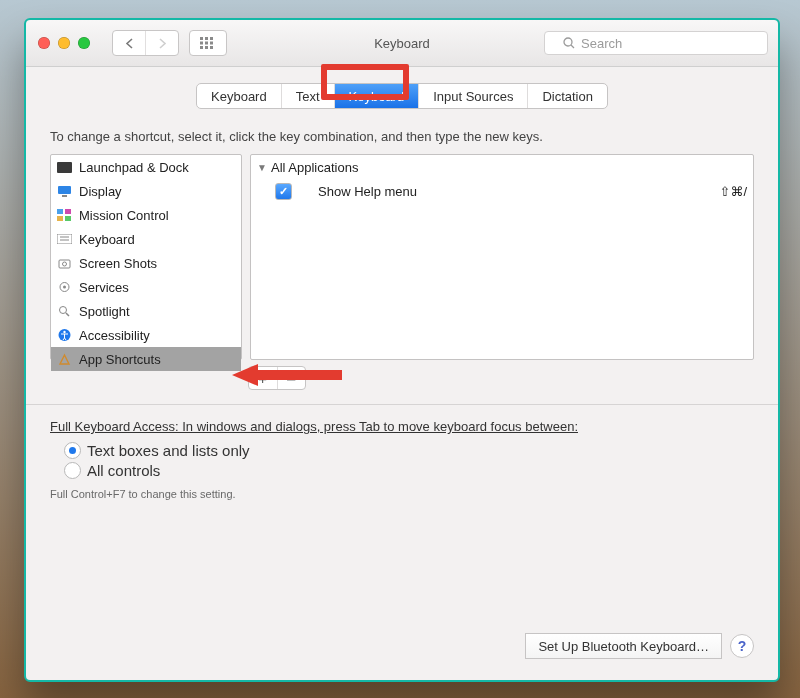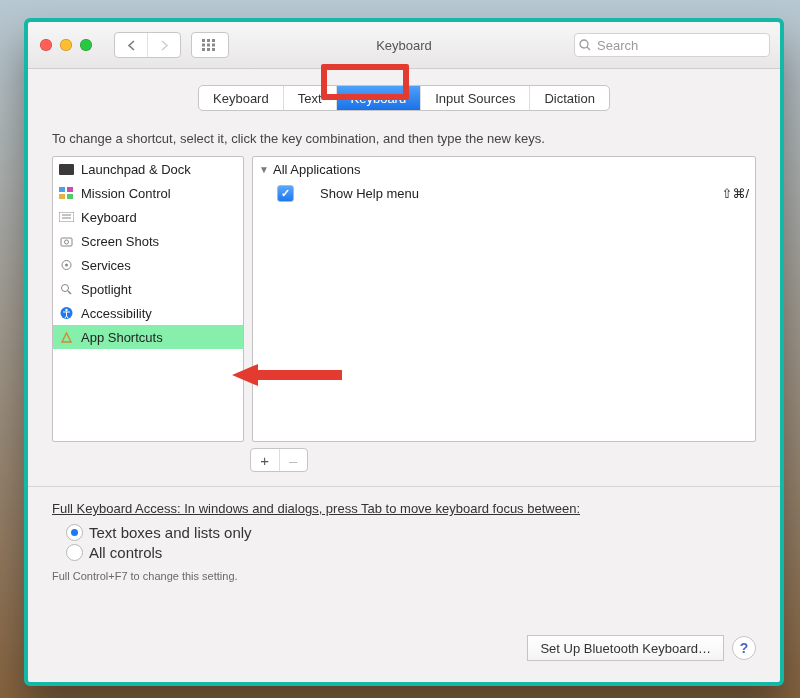--- a/index.html
+++ b/index.html
@@ -12,21 +12,21 @@
     color: #333;
     background: linear-gradient(#b7c8d2, #86633f);
   }
   .window {
     position: absolute;
     left: 24px;
     top: 18px;
     width: 752px;
     height: 660px;
     background: #f3f1f1;
-    border: 4px solid #14b8a6;
+    border: 2px solid #14b8a6;
     border-radius: 6px;
     box-shadow: 0 25px 40px rgba(0,0,0,.35);
     display: flex;
     flex-direction: column;
   }
   
   .titlebar {
     height: 46px;
     border-bottom: 1px solid #cfcfcf;
     background: linear-gradient(#f8f7f7,#e8e6e6);
@@ -59,21 +59,21 @@
     margin-left:10px; width:36px;height:24px;border:1px solid #c8c6c6;border-radius:4px;
     background:#fff; display:flex;align-items:center;justify-content:center;
   }
   .title {
     position:absolute; left:0; right:0; text-align:center; font-size:13px; color:#555;
     pointer-events:none;
   }
   .search {
     margin-left:auto; margin-right:10px;
     width:186px; height:22px; border:1px solid #d4d2d2; border-radius:4px;
-    background:#fff; display:flex; align-items:center; gap:6px; padding:0 4px;
+    background:#fff; display:flex; align-items:center; gap:6px; padding:0 18px;
     color:#9b9b9b;
   }
   .search svg{flex:0 0 auto;}
   .search span{font-size:13px;}
 
   
   .tabs-wrap{
     height:58px; display:flex; align-items:center; justify-content:center;
     position:relative;
   }
@@ -101,36 +101,36 @@
   }
 
   
   .body{
     flex:1; padding: 0 24px 10px 24px; display:flex; flex-direction:column;
   }
   .instr{
     font-size:13px; color:#444; margin: 4px 0 10px 0;
   }
   .panes{
-    display:flex; gap:8px; height:286px;
+    display:flex; gap:8px; height:206px;
   }
   .listbox{
     border:1px solid #c4c2c2; background:#fff; border-radius:2px;
   }
   .left{
     width:190px;
   }
   .right{
     flex:1; position:relative;
   }
   .lrow{
     display:flex; align-items:center; gap:7px;
     padding:2px 6px; font-size:13px; color:#222; height:20px;
   }
-  .lrow.sel{background:#86efac;}
+  .lrow.sel{background:#a3a3a3;}
   .licon{width:15px;height:13px;display:flex;align-items:center;justify-content:center;}
 
   .tree-row{
     display:flex; align-items:center; gap:4px;
     padding:2px 6px; height:20px; font-size:13px; color:#222;
   }
   .tri{font-size:10px; color:#7a7a7a; width:10px; text-align:center;}
   .spacer{width:14px;}
   .chk{
     width:15px;height:15px;border:1px solid #b8b8b8;border-radius:3px;
@@ -263,20 +263,29 @@
           <span class="licon">
               <svg width="15" height="11">
                 <rect width="15" height="11" rx="1" fill="#3a3a3a"></rect>
               </svg>
             </span>
           <span>Launchpad &amp; Dock</span>
         </div>
         <div class="lrow">
           <span class="licon">
               <svg width="15" height="12">
+                <rect x="1" y="1" width="13" height="8" rx="1" fill="#2d85e6"></rect>
+                <rect x="5" y="10" width="5" height="2" fill="#888"></rect>
+              </svg>
+            </span>
+          <span>Display</span>
+        </div>
+        <div class="lrow">
+          <span class="licon">
+              <svg width="15" height="12">
                 <rect x="0" y="0" width="6" height="5" fill="#4aa0ea"></rect>
                 <rect x="8" y="0" width="6" height="5" fill="#ce4aae"></rect>
                 <rect x="0" y="7" width="6" height="5" fill="#e6b34a"></rect>
                 <rect x="8" y="7" width="6" height="5" fill="#58c968"></rect>
               </svg>
             </span>
           <span>Mission Control</span>
         </div>
         <div class="lrow">
           <span class="licon">

